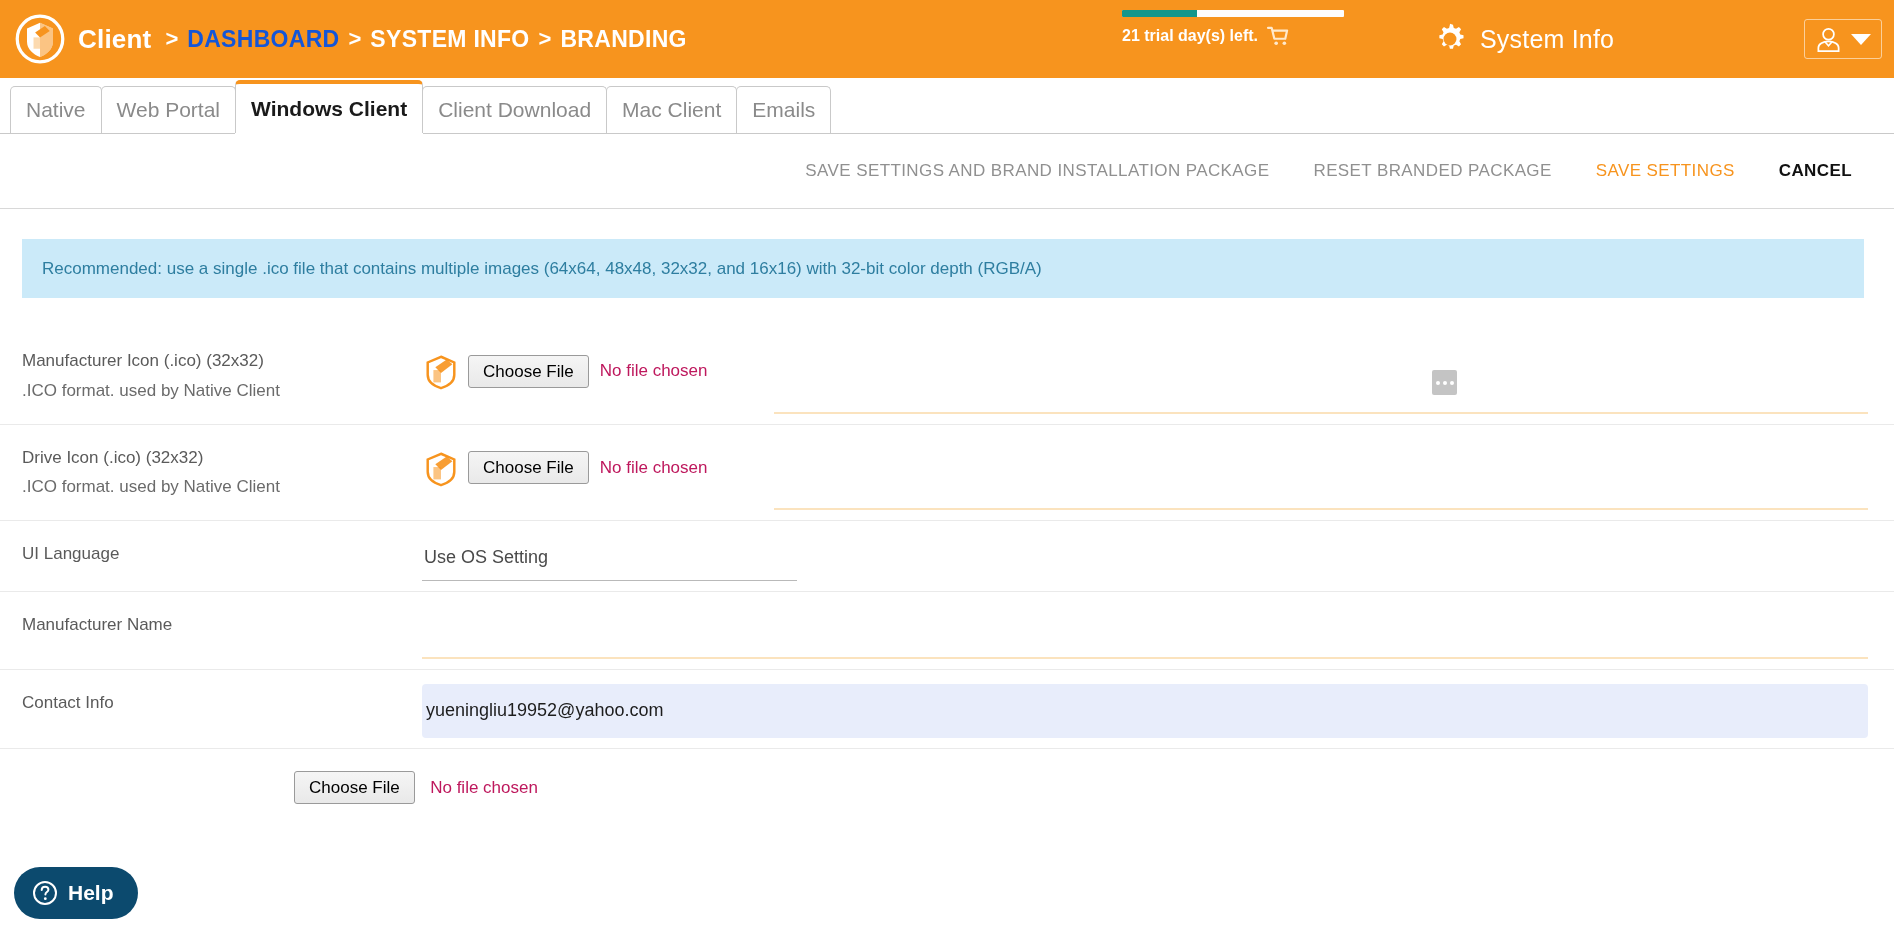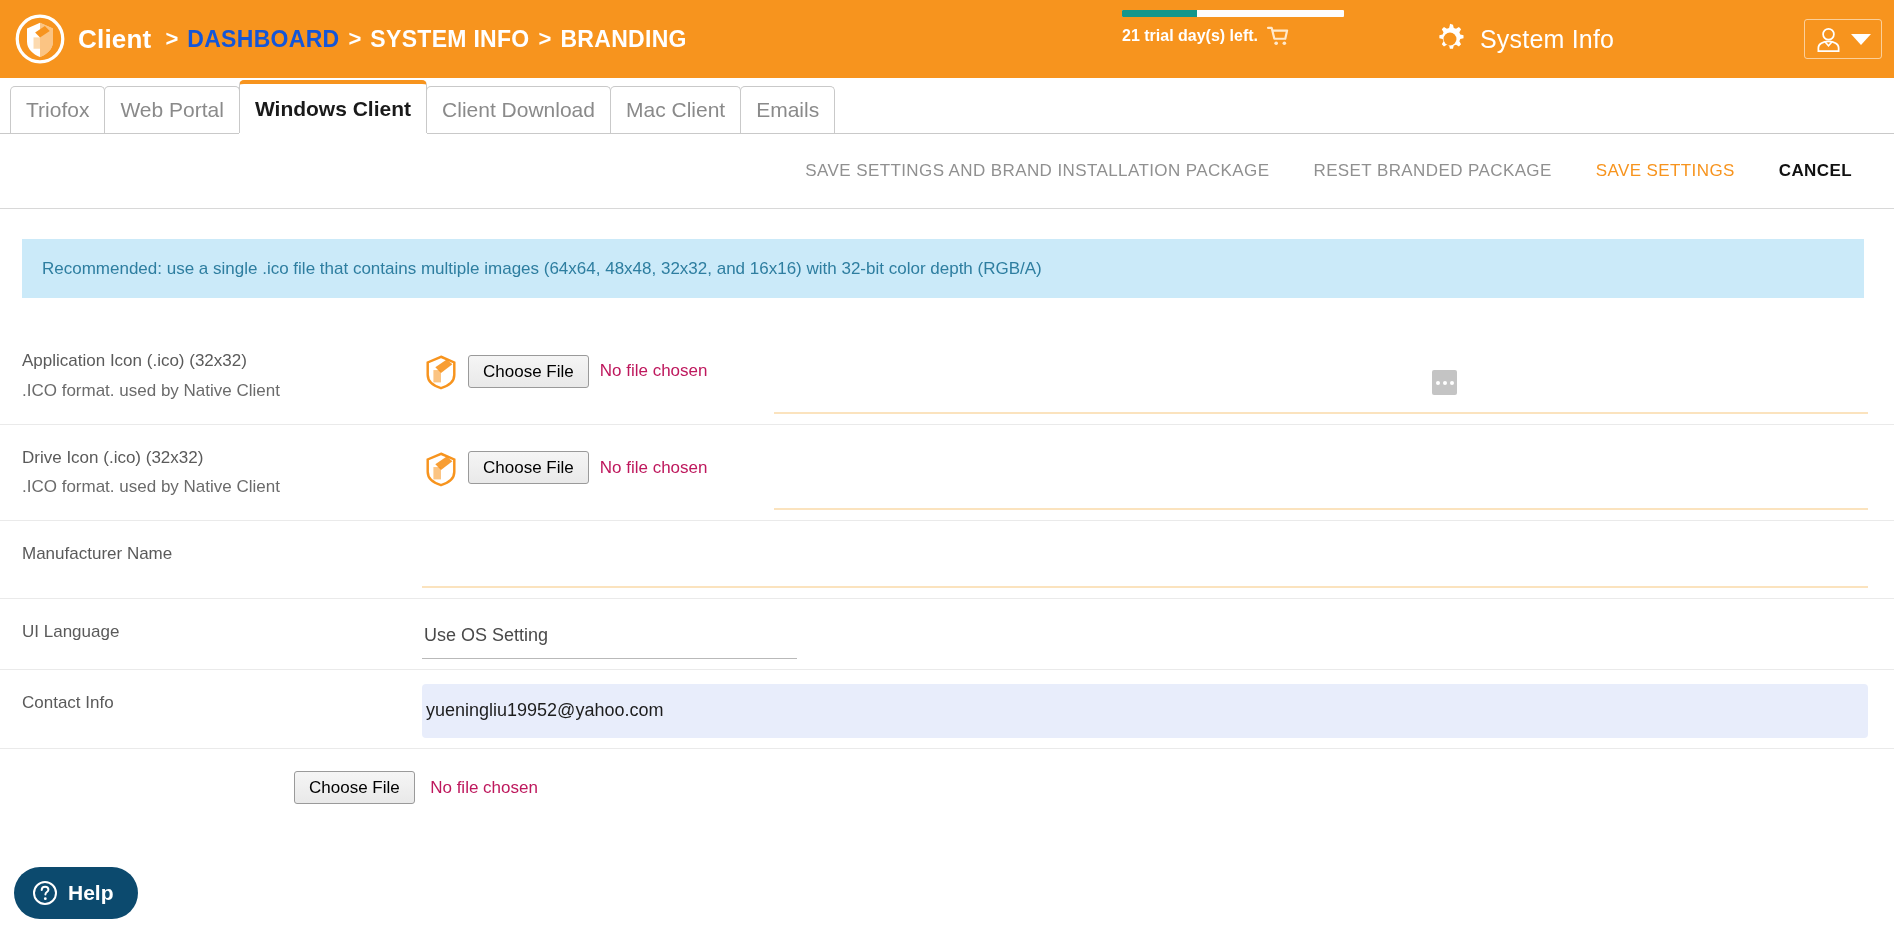--- a/index.html
+++ b/index.html
@@ -321,21 +321,21 @@
     <svg class="avatar-icon" viewBox="0 0 28 28">
       <circle cx="14" cy="8.5" r="5.6" fill="none" stroke="#ffffff" stroke-width="1.8"></circle>
       <path d="M3.5 26 v-3.4 C3.5 18.6 8 16 14 16 s10.5 2.6 10.5 6.6 V26 z" fill="none" stroke="#ffffff" stroke-width="1.8"></path>
       <path d="M10.5 16.5 L14 20.5 L17.5 16.5" fill="none" stroke="#ffffff" stroke-width="1.6"></path>
     </svg>
     <span class="caret"></span>
   </div>
 </div>
 
 <div class="tabstrip">
-  <div class="tab">Triofox</div>
+  <div class="tab">Native</div>
   <div class="tab">Web Portal</div>
   <div class="tab active">Windows Client</div>
   <div class="tab">Client Download</div>
   <div class="tab">Mac Client</div>
   <div class="tab">Emails</div>
 </div>
 
 <div class="actionbar">
   <button class="action">SAVE SETTINGS AND BRAND INSTALLATION PACKAGE</button>
   <button class="action">RESET BRANDED PACKAGE</button>
@@ -344,21 +344,21 @@
 </div>
 
 <div class="content">
 
   <div class="banner">Recommended: use a single .ico file that contains multiple images (64x64, 48x48, 32x32, and 16x16) with 32-bit color depth (RGB/A)</div>
 
   <div class="formtable">
 
     <div class="frow">
       <div class="fcell-label">
-        <div class="lbl-main">Application Icon (.ico) (32x32)</div>
+        <div class="lbl-main">Manufacturer Icon (.ico) (32x32)</div>
         <div class="lbl-sub">.ICO format. used by Native Client</div>
       </div>
       <div class="fcell-value">
         <div class="file-row">
           <svg class="ico-logo" viewBox="0 0 40 40">
             <path d="M20 5 L34 11 L34 24 C34 32 27 36 20 38 C13 36 6 32 6 24 L6 11 Z" fill="none" stroke="#F7941E" stroke-width="2.6"></path>
             <path d="M14 16 L26 8 L32 13 L20 22 Z" fill="#F7941E" opacity=".9"></path>
             <rect x="12" y="19" width="8" height="13" fill="#F7941E" opacity=".55"></rect>
           </svg>
           <button class="filebtn">Choose File</button>
@@ -387,33 +387,33 @@
           </svg>
           <button class="filebtn">Choose File</button>
           <span class="filehint">No file chosen</span>
         </div>
         <div class="underline-orange"></div>
       </div>
     </div>
 
     <div class="frow">
       <div class="fcell-label">
+        <div class="lbl-main">UI Language</div>
+      </div>
+      <div class="fcell-value">
+        <div class="plain-select">Use OS Setting</div>
+      </div>
+    </div>
+
+    <div class="frow">
+      <div class="fcell-label">
         <div class="lbl-main">Manufacturer Name</div>
       </div>
       <div class="fcell-value">
         <input class="plain-input" type="text" value="" style="">
-      </div>
-    </div>
-
-    <div class="frow">
-      <div class="fcell-label">
-        <div class="lbl-main">UI Language</div>
-      </div>
-      <div class="fcell-value">
-        <div class="plain-select">Use OS Setting</div>
       </div>
     </div>
 
     <div class="frow">
       <div class="fcell-label">
         <div class="lbl-main">Contact Info</div>
       </div>
       <div class="fcell-value">
         <input class="autofill-input" type="text" value="yueningliu19952@yahoo.com" style="">
       </div>

